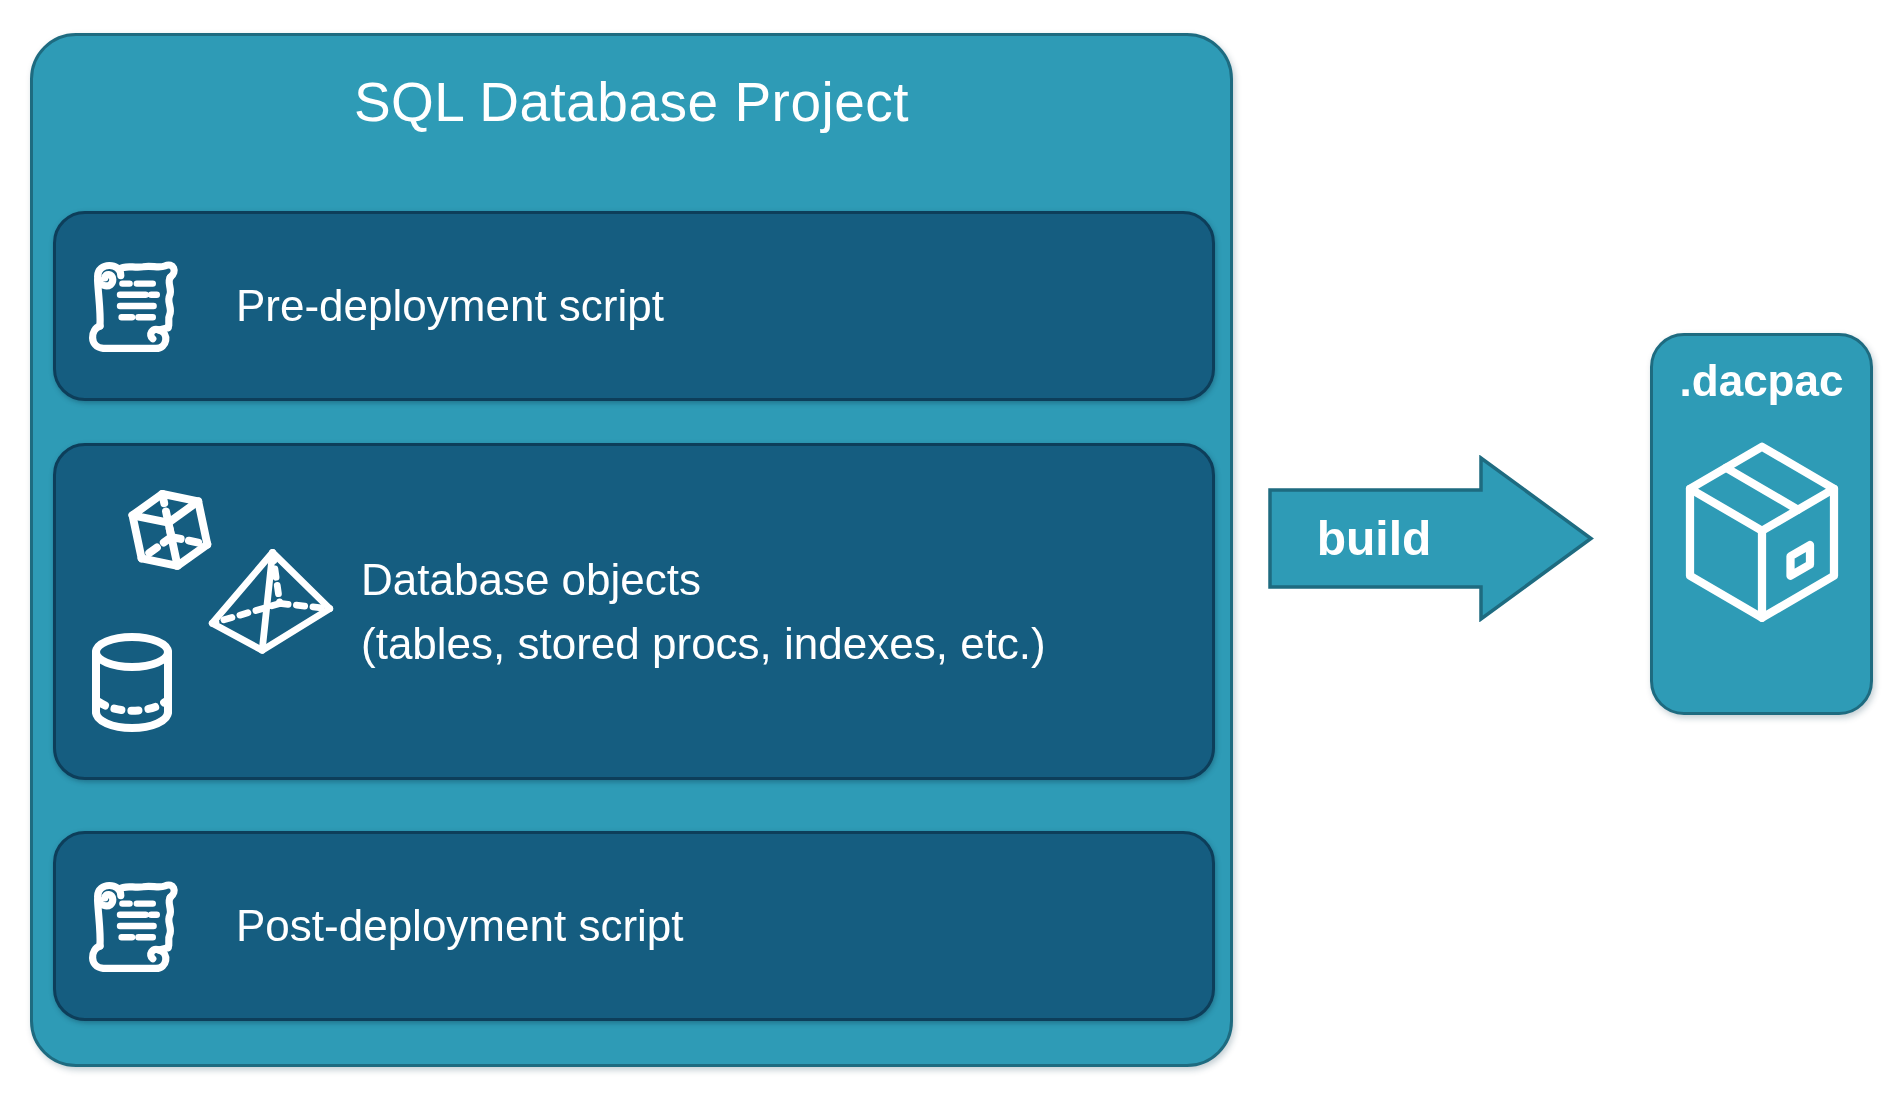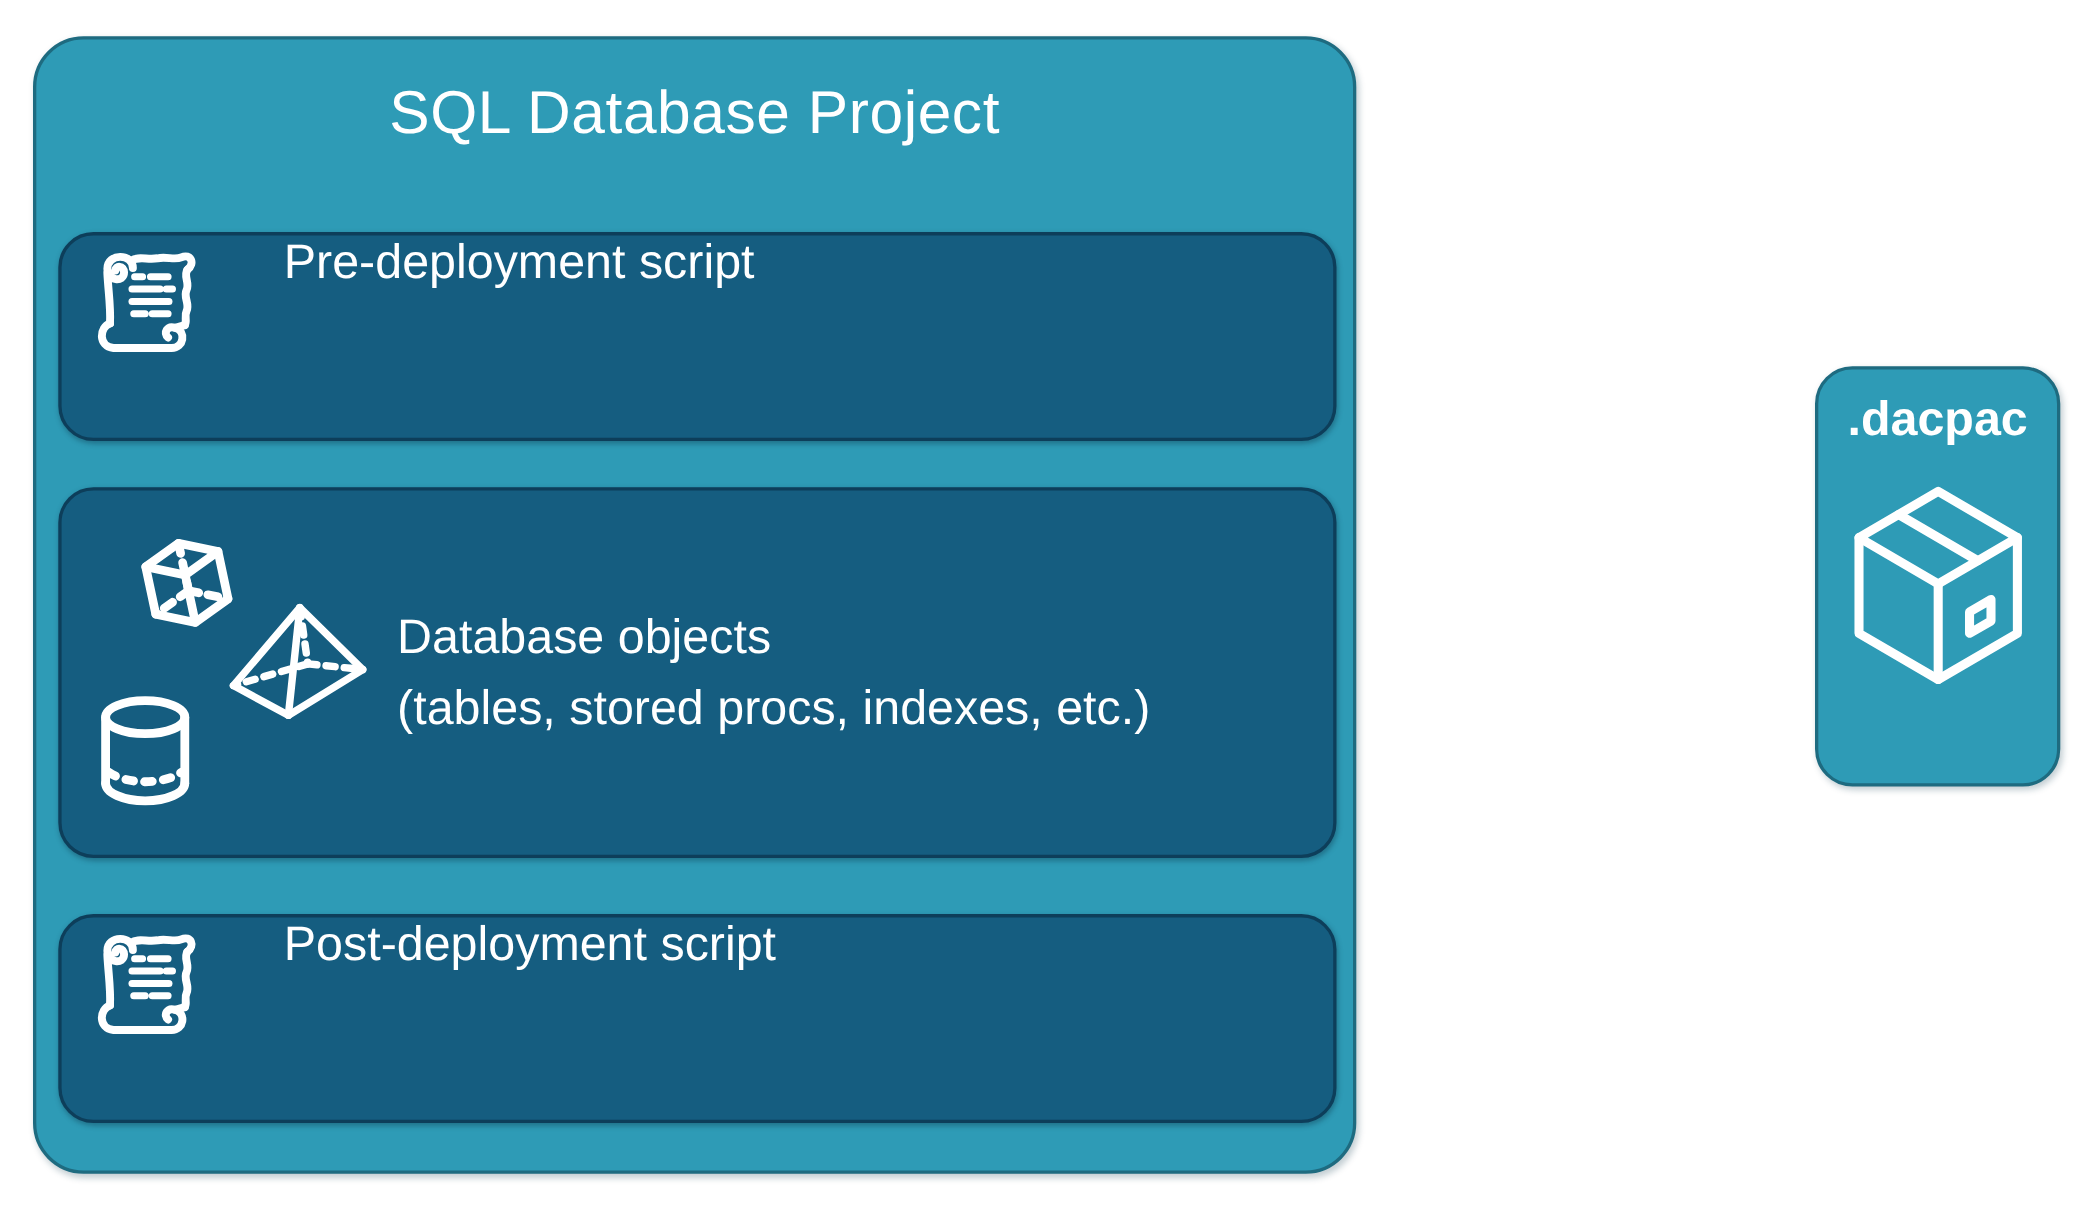--- a/index.html
+++ b/index.html
@@ -41,23 +41,22 @@
     background:var(--panel-fill);
     border:3px solid var(--panel-border);
     border-radius:32px;
     color:var(--text);
     box-shadow:1px 2px 5px rgba(8,40,60,.35);
   }
   .panel-pre{top:175px;height:190px;}
   .panel-objects{top:407px;height:337px;}
   .panel-post{top:795px;height:190px;}
   .panel-row{
-    display:flex;height:100%;
+    display:flex;align-items:center;height:100%;
     padding-left:28px;
-    gap:22px;
   }
   .scroll-wrap{width:96px;height:120px;flex:0 0 auto;}
   .scroll-wrap svg{width:100%;height:100%;}
   .panel-label{
     margin-left:56px;
     font-size:44px;
     font-weight:400;
   }
   
   .shape{position:absolute;}
@@ -194,20 +193,26 @@
                 <path d="M47 84 h13 M68 84 h18"></path>
               </g>
             </g>
           </svg>
         </div>
         <div class="panel-label">Post-deployment script</div>
       </div>
     </div>
   </div>
 
+  <div class="build-arrow">
+    <svg viewBox="0 0 327 167" aria-hidden="true">
+      <polygon points="2,35 213,35 213,3 323,83.5 213,164 213,132 2,132" fill="#2E9BB6" stroke="#1E6B80" stroke-width="3.5" stroke-linejoin="miter"></polygon>
+    </svg>
+    <div class="build-label">build</div>
+  </div>
 
   <div class="artifact">
     <div class="artifact-label">.dacpac</div>
     <div class="package-wrap">
       <svg viewBox="0 0 120 135" aria-hidden="true">
         <g fill="none" stroke="#fff" stroke-width="5.5" stroke-linecap="round" stroke-linejoin="round">
           <path d="M60 6 L12 34 L60 62 L108 34 Z"></path>
           <path d="M36 20 L84 48"></path>
           <path d="M12 34 V92 L60 120 L108 92 V34"></path>
           <path d="M60 62 V120"></path>

